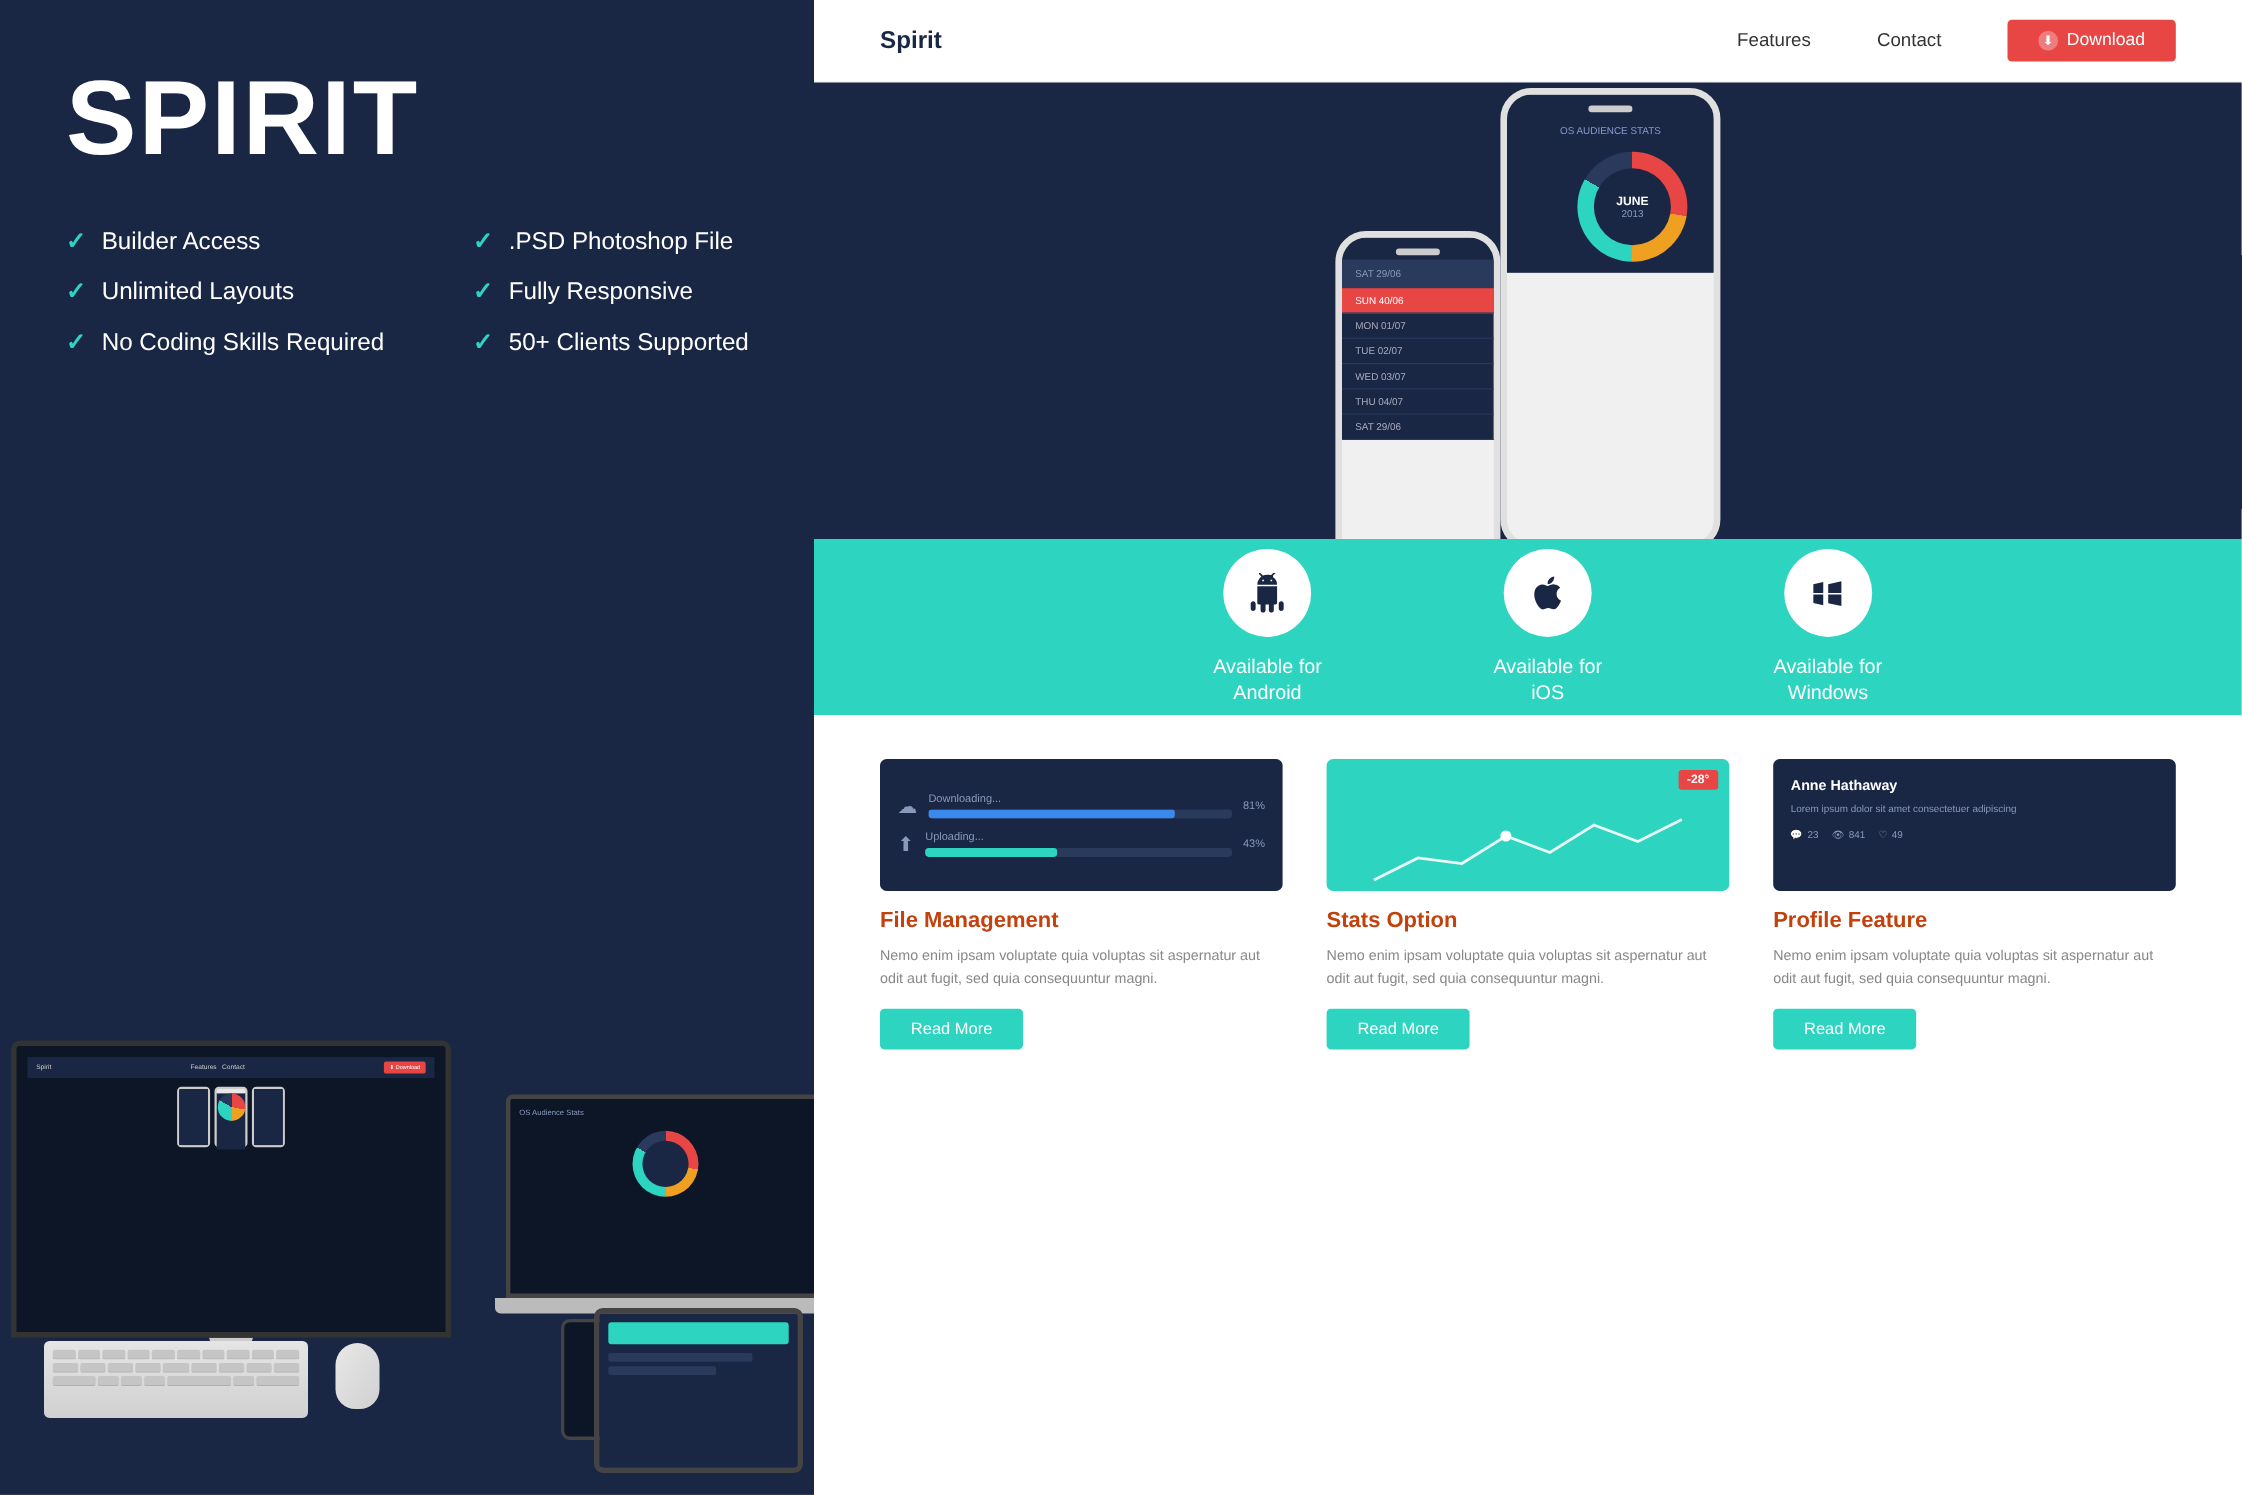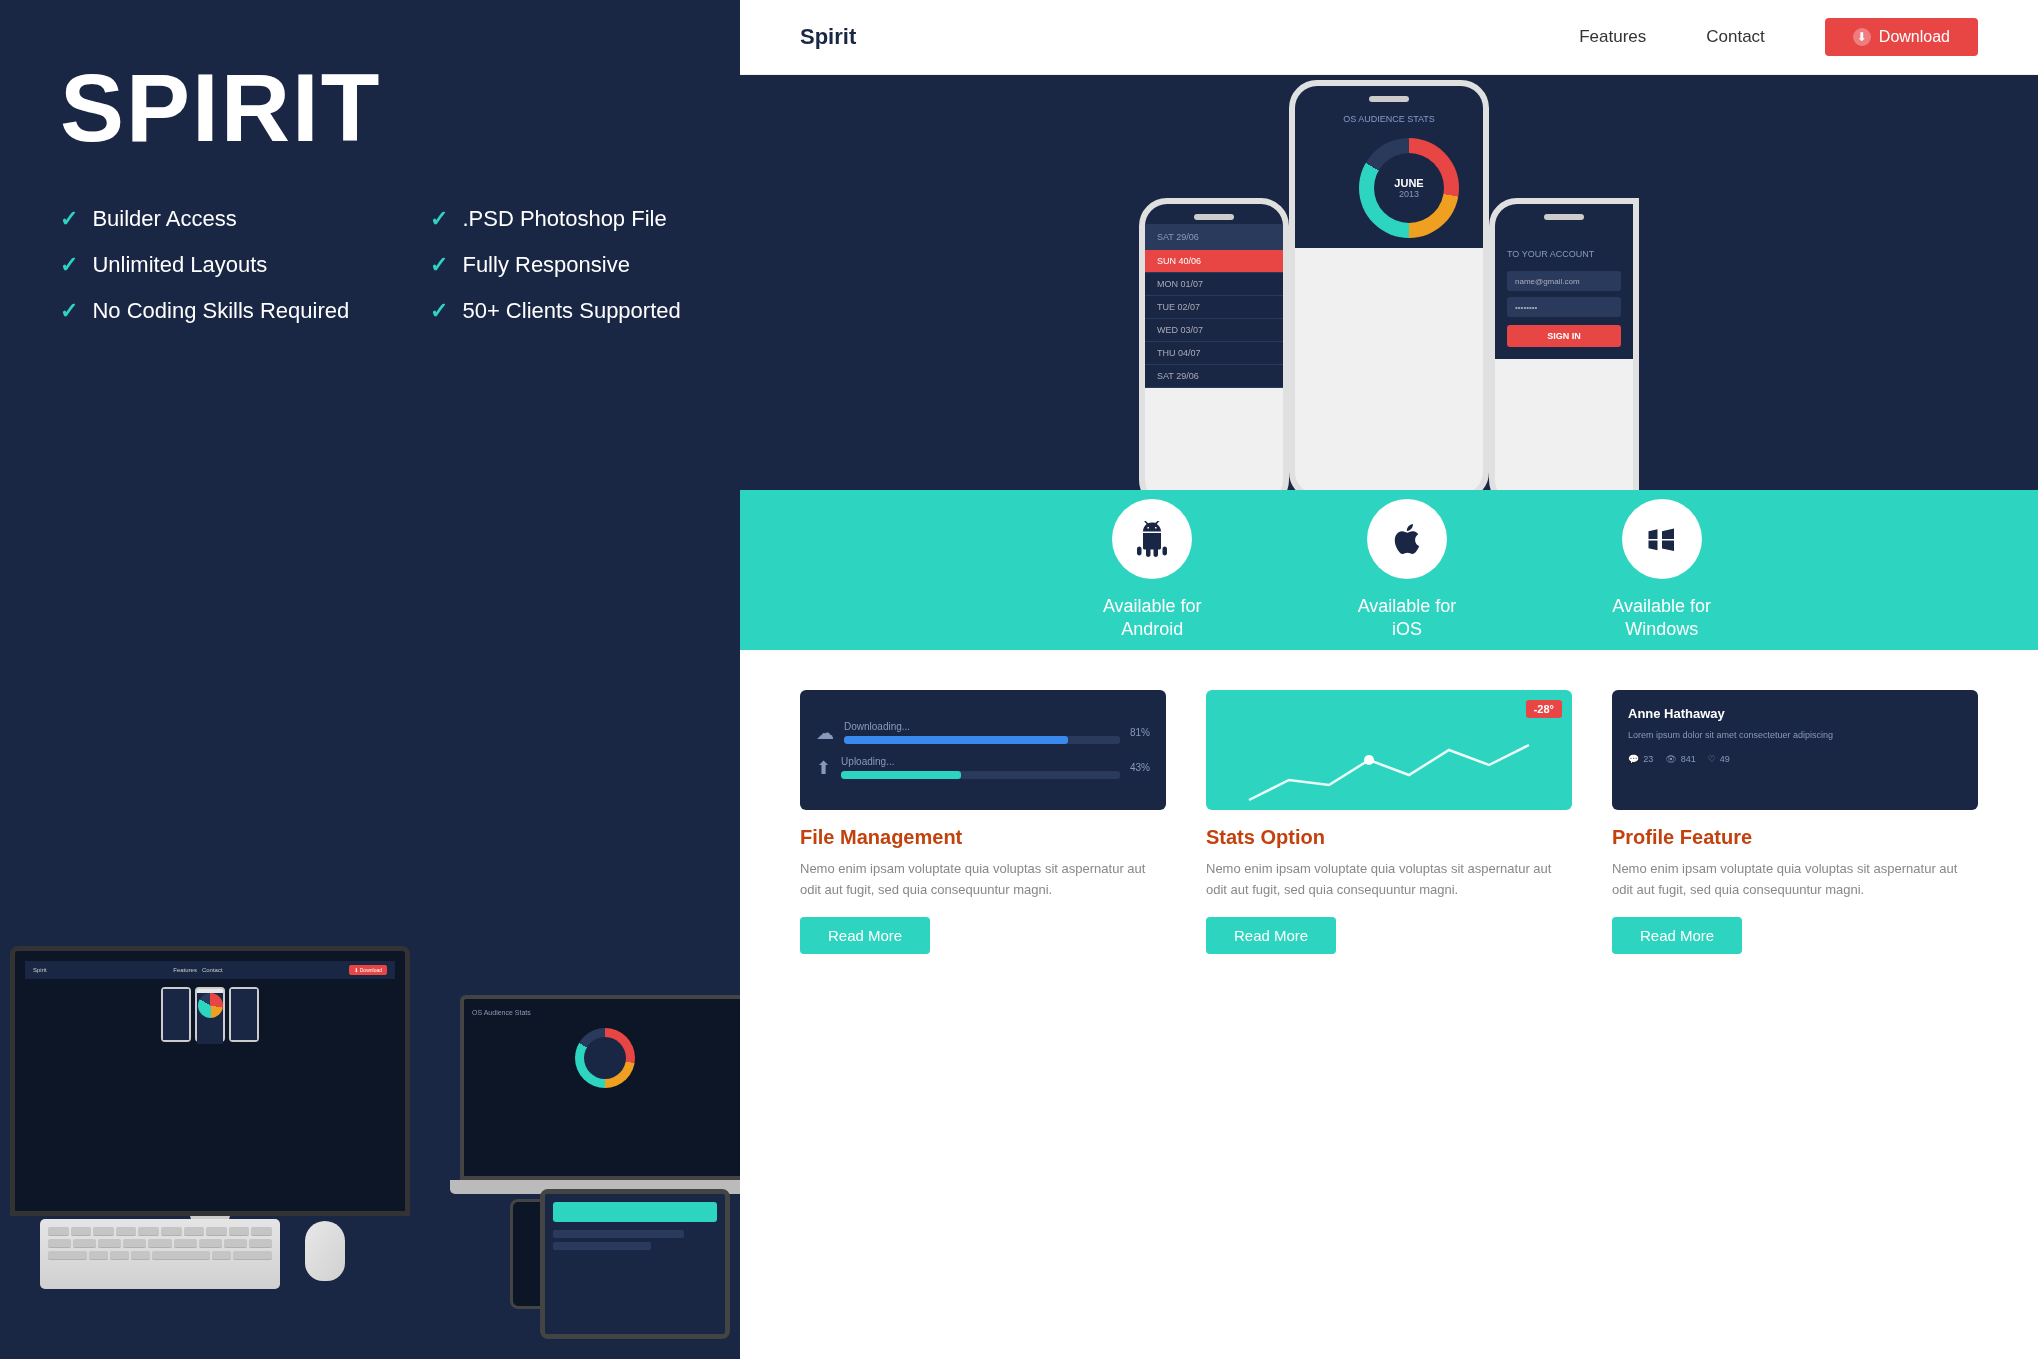--- a/index.html
+++ b/index.html
@@ -111,21 +111,21 @@
       position: relative;
       overflow: hidden;
       display: flex;
       align-items: flex-end;
       justify-content: center;
       gap: -20px;
     }
 
     .phone-mockup {
       position: relative;
-      bottom: 12px;
+      bottom: 0;
     }
 
     .phone-frame {
       background: #f0f0f0;
       border-radius: 28px;
       border: 6px solid #e0e0e0;
       overflow: hidden;
       position: relative;
     }
 
@@ -839,38 +839,20 @@
               <div class="donut-hole">
                 <span class="donut-label">JUNE</span>
                 <span class="donut-year">2013</span>
               </div>
             </div>
           </div>
         </div>
       </div>
     </div>
 
-    <div class="phone-mockup phone-right">
-      <div class="phone-frame">
-        <div class="phone-screen">
-          <div class="login-screen">
-            <div class="login-title">TO YOUR ACCOUNT</div>
-            <div class="login-input">
-              <span>name@gmail.com</span>
-            </div>
-            <div class="login-input">
-              <span>••••••••</span>
-            </div>
-            <div class="login-btn">
-              <span>SIGN IN</span>
-            </div>
-          </div>
-        </div>
-      </div>
-    </div>
   </div>
 
   <div class="platform-section">
     <div class="platform-item">
       <div class="platform-icon-circle">
         <svg width="36" height="36" viewBox="0 0 24 24" fill="#1a2744">
           <path d="M6 18c0 .55.45 1 1 1h1v3.5c0 .83.67 1.5 1.5 1.5s1.5-.67 1.5-1.5V19h2v3.5c0 .83.67 1.5 1.5 1.5s1.5-.67 1.5-1.5V19h1c.55 0 1-.45 1-1V8H6v10zm-2.5-1c-.83 0-1.5.67-1.5 1.5v3c0 .83.67 1.5 1.5 1.5S5 22.33 5 21.5v-3C5 17.67 4.33 17 3.5 17zm17 0c-.83 0-1.5.67-1.5 1.5v3c0 .83.67 1.5 1.5 1.5s1.5-.67 1.5-1.5v-3c0-.83-.67-1.5-1.5-1.5zm-4.97-15.51l1.3-1.3c.2-.2.2-.51 0-.71-.2-.2-.51-.2-.71 0l-1.48 1.48C13.85 1.23 12.95 1 12 1c-.96 0-1.86.23-2.66.48L7.85.01c-.2-.2-.51-.2-.71 0-.2.2-.2.51 0 .71l1.31 1.29C6.97 3.26 6 5.01 6 7h12c0-1.99-.97-3.75-2.47-4.51zM10 5H9V4h1v1zm5 0h-1V4h1v1z"></path>
         </svg>
       </div>
       <div class="platform-label">

